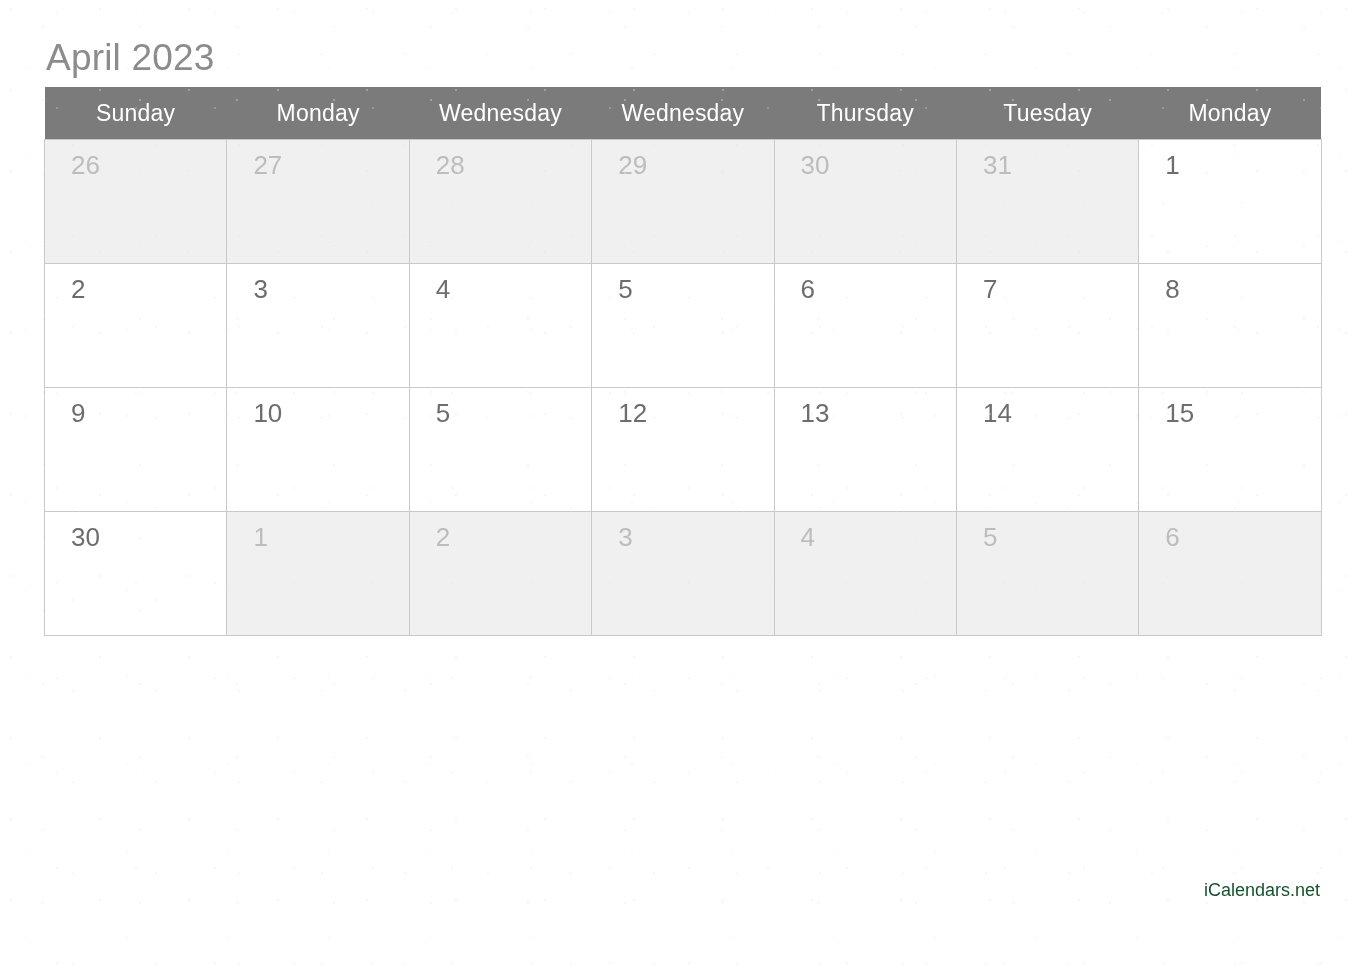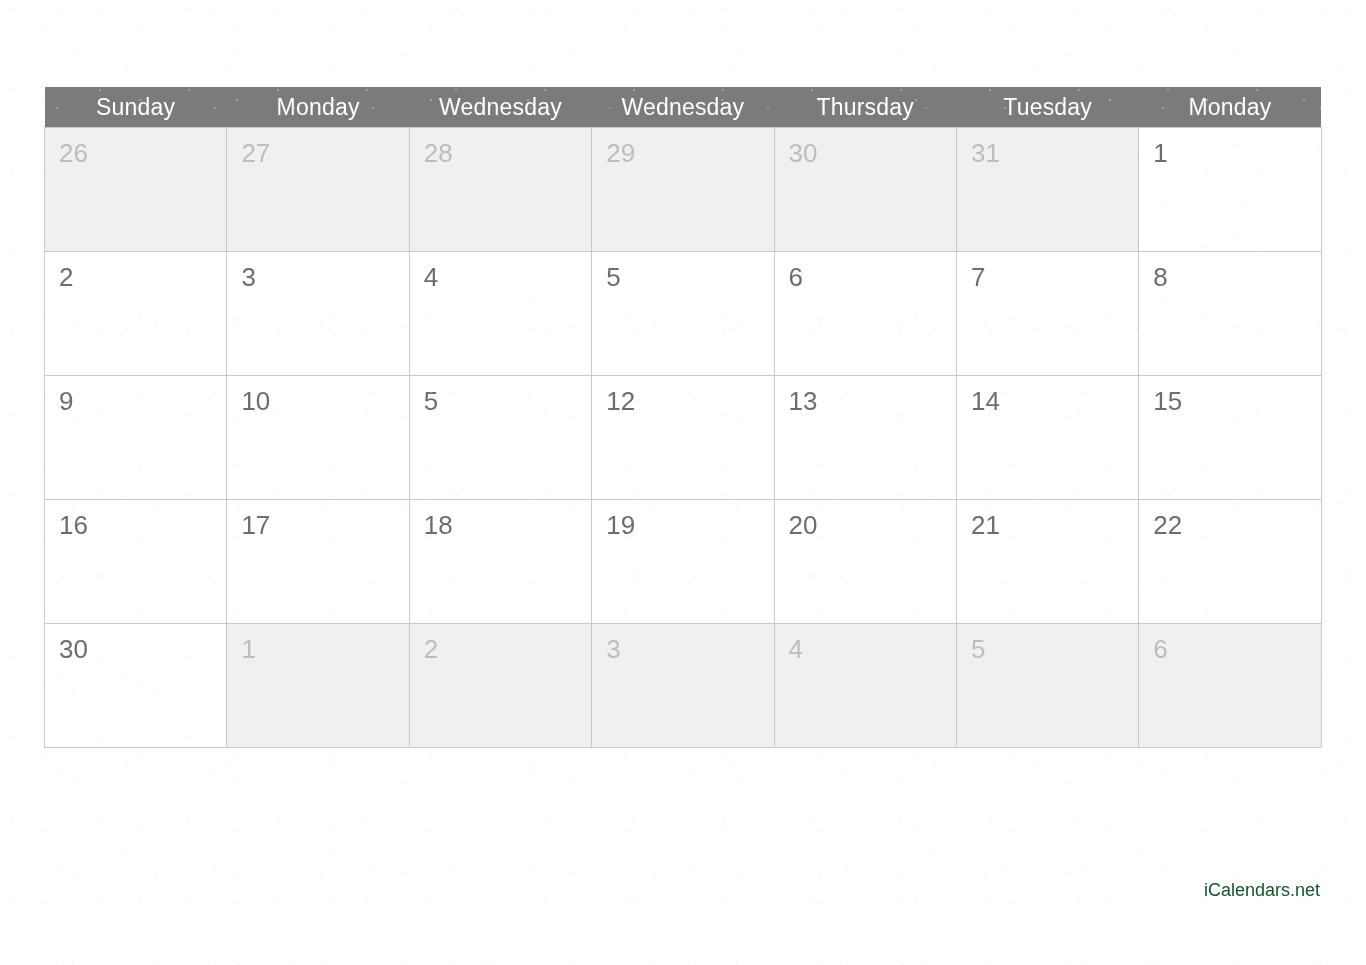--- a/index.html
+++ b/index.html
@@ -58,21 +58,21 @@
     left: 44px;
     top: 87px;
     width: 1277px;
     border-collapse: collapse;
     table-layout: fixed;
   }
 
   .cal-grid col { width: 182.4px; }
 
   .cal-grid th {
-    height: 40px;
+    height: 52px;
     background: #7b7b7b;
     color: #ffffff;
     font-size: 23px;
     font-weight: 400;
     text-align: center;
     vertical-align: middle;
     padding: 0;
     border: none;
     letter-spacing: 0.2px;
   }
@@ -90,20 +90,21 @@
     background: #f0f0f0;
   }
 
   .daynum {
     display: block;
     padding: 10px 0 0 14px;
     font-size: 26px;
     line-height: 30px;
     color: #6d6d6d;
     font-weight: 400;
+    margin-left: 12px;
   }
 
   td.pad .daynum {
     color: #bdbdbd;
   }
 
   .watermark {
     position: absolute;
     right: 46px;
     top: 879px;
@@ -111,20 +112,21 @@
     line-height: 22px;
     color: #14532d;
     white-space: nowrap;
   }
 </style>
 </head>
 <body>
 
 <div class="page">
 
+  <div class="cal-title">April 2023</div>
 
   <table class="cal-grid">
     <colgroup>
       <col>
         <col>
         <col>
         <col>
         <col>
         <col>
         <col>
@@ -205,43 +207,20 @@
           </td>
           <td>
             <span class="daynum">14</span>
           </td>
           <td>
             <span class="daynum">15</span>
           </td>
         </tr>
         <tr>
           <td>
-            <span class="daynum">16</span>
-          </td>
-          <td>
-            <span class="daynum">17</span>
-          </td>
-          <td>
-            <span class="daynum">18</span>
-          </td>
-          <td>
-            <span class="daynum">19</span>
-          </td>
-          <td>
-            <span class="daynum">20</span>
-          </td>
-          <td>
-            <span class="daynum">21</span>
-          </td>
-          <td>
-            <span class="daynum">22</span>
-          </td>
-        </tr>
-        <tr>
-          <td>
             <span class="daynum">30</span>
           </td>
           <td class="pad">
             <span class="daynum">1</span>
           </td>
           <td class="pad">
             <span class="daynum">2</span>
           </td>
           <td class="pad">
             <span class="daynum">3</span>

